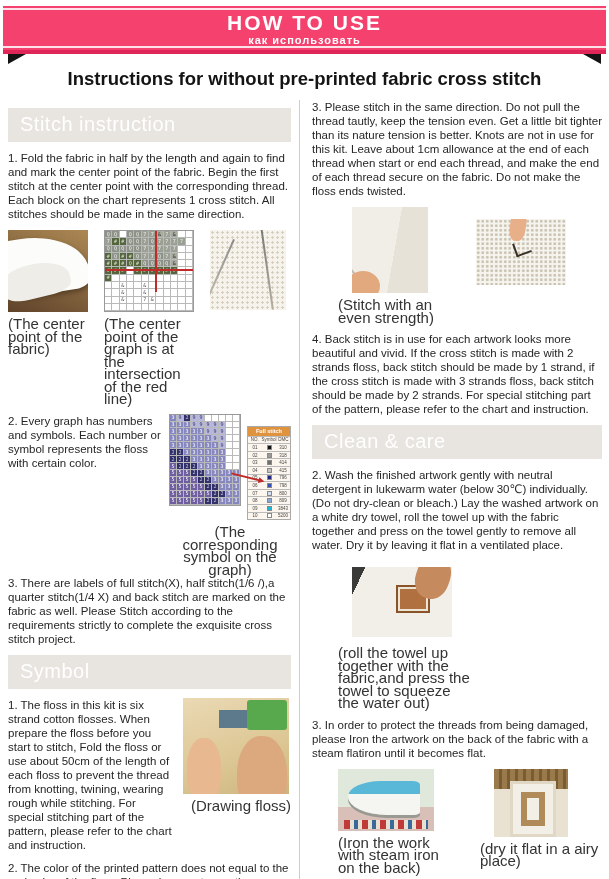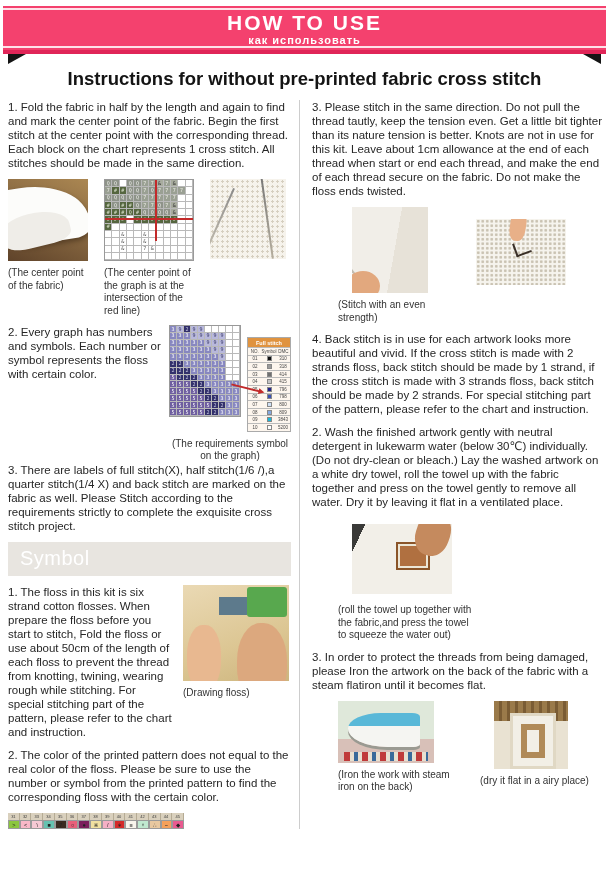--- a/index.html
+++ b/index.html
@@ -30,21 +30,21 @@
   .page-title { text-align:center; font-size:18.5px; color:#141414; margin:14px 0 6px; }
   
   .columns { display:flex; padding:4px 6px 0 8px; align-items:stretch; }
   .col-left { width:292px; padding-right:8px; border-right:1px solid #cdcdcd; }
   .col-right { width:302px; padding-left:12px; }
   .band {
     background:#e8e5e0; color:#ffffff; font-size:20px; letter-spacing:.5px;
     padding:5px 0 6px 12px; margin:8px 0 9px;
   }
   p.step { font-size:11.5px; line-height:14px; margin-bottom:9px; color:#262626; }
-  .cap { font-size:10px; line-height:12.5px; color:#333; }
+  .cap { font-size:15px; line-height:12.5px; color:#333; }
   .figrow { display:flex; gap:14px; margin:2px 0 8px; }
   .fig { display:flex; flex-direction:column; gap:4px; }
   .fig .cap { margin-top:2px; }
   .ph { position:relative; overflow:hidden; background:#ddd; }
   
   .ph-fold { width:80px; height:82px; background:linear-gradient(205deg,#ab8752 0%,#8a6a42 45%,#5f432a 80%,#4a3category%); background:linear-gradient(205deg,#ab8752 0%,#8a6a42 45%,#5f432a 100%); }
   .ph-fold::before {
     content:""; position:absolute; left:-12px; top:6px; width:92px; height:58px;
     background:#fcfcfa; border-radius:8% 70% 18% 40%; transform:rotate(-9deg);
     box-shadow:0 3px 5px rgba(40,25,10,.45);
@@ -149,20 +149,21 @@
   </div>
   <div class="notch notch-left"></div>
   <div class="notch notch-right"></div>
 </div>
 
 <h1 class="page-title">Instructions for without pre-printed fabric cross stitch</h1>
 
 <div class="columns">
 
   <div class="col-left">
+    <div class="band">Stitch instruction</div>
     <p class="step">1. Fold the fabric in half by the length and again to find and mark the center point of the fabric. Begin the first stitch at the center point with the corresponding thread. Each block on the chart represents 1 cross stitch. All stitches should be made in the same direction.</p>
 
     <div class="figrow">
       <div class="fig" style="width:82px">
         <div class="ph ph-fold"></div>
         <div class="cap">(The center point of the fabric)</div>
       </div>
       <div class="fig" style="width:92px">
         <div class="ph pixgrid" id="center-graph" style="width: 90px; height: 82px; grid-template-columns: repeat(12, 1fr); grid-auto-rows: 1fr;">
           <div class="redline-v" style="left:57%;top:0;width:2px;height:76%"></div>
@@ -518,32 +519,32 @@
                   <span>10</span>
                   <span class="cell-sym">
                     <i class="leg-sym" style="background:#ffffff"></i>
                   </span>
                   <span>5200</span>
                 </div>
               </div>
           </div>
           <div class="arrow-red"></div>
         </div>
-        <div class="cap" style="text-align:center">(The requirements symbol on the graph)</div>
+        <div class="cap" style="text-align:center">(The corresponding symbol on the graph)</div>
       </div>
     </div>
 
     <p class="step">3. There are labels of full stitch(X), half stitch(1/6 /),a quarter stitch(1/4 X) and back stitch are marked on the fabric as well. Please Stitch according to the requirements strictly to complete the exquisite cross stitch project.</p>
 
     <div class="band">Symbol</div>
     <div class="notesrow">
       <p class="step">1. The floss in this kit is six strand cotton flosses. When prepare the floss before you start to stitch, Fold the floss or use about 50cm of the length of each floss to prevent the thread from knotting, twining, wearing rough while stitching. For special stitching part of the pattern, please refer to the chart and instruction.</p>
       <div class="fig" style="width:108px">
         <div class="ph ph-draw"></div>
-        <div class="cap" style="text-align:left">(Drawing floss)</div>
+        <div class="cap" style="text-align:right">(Drawing floss)</div>
       </div>
     </div>
 
     <p class="step">2. The color of the printed pattern does not equal to the real color of the floss. Please be sure to use the number or symbol from the printed pattern to find the corresponding floss with the certain color.</p>
 
     <div class="fig-flossrow">
       <div class="flosskit" id="floss-chart">
           <div class="fk-row">
             <span class="fk-num">31</span>
             <span class="fk-num">32</span>
@@ -591,20 +592,21 @@
         <div class="ph ph-even" style="margin-left:14px"></div>
         <div class="cap">(Stitch with an even strength)</div>
       </div>
       <div class="fig" style="width:150px">
         <div class="ph ph-secure" style="margin:12px 0 8px 18px"></div>
       </div>
     </div>
 
     <p class="step">4. Back stitch is in use for each artwork looks more beautiful and vivid. If the cross stitch is made with 2 strands floss, back stitch should be made by 1 strand, if the cross stitch is made with 3 strands floss, back stitch should be made by 2 strands. For special stitching part of the pattern, please refer to the chart and instruction.</p>
 
+    <div class="band">Clean &amp; care</div>
     <p class="step">2. Wash the finished artwork gently with neutral detergent in lukewarm water (below 30℃) individually.(Do not dry-clean or bleach.) Lay the washed artwork on a white dry towel, roll the towel up with the fabric together and press on the towel gently to remove all water. Dry it by leaving it flat in a ventilated place.</p>
 
     <div class="figrow indent-figs">
       <div class="fig" style="width:135px">
         <div class="ph ph-roll" style="margin:6px 0 4px 14px"></div>
         <div class="cap">(roll the towel up together with the fabric,and press the towel to squeeze the water out)</div>
       </div>
     </div>
 
     <p class="step">3. In order to protect the threads from being damaged, please Iron the artwork on the back of the fabric with a steam flatiron until it becomes flat.</p>

